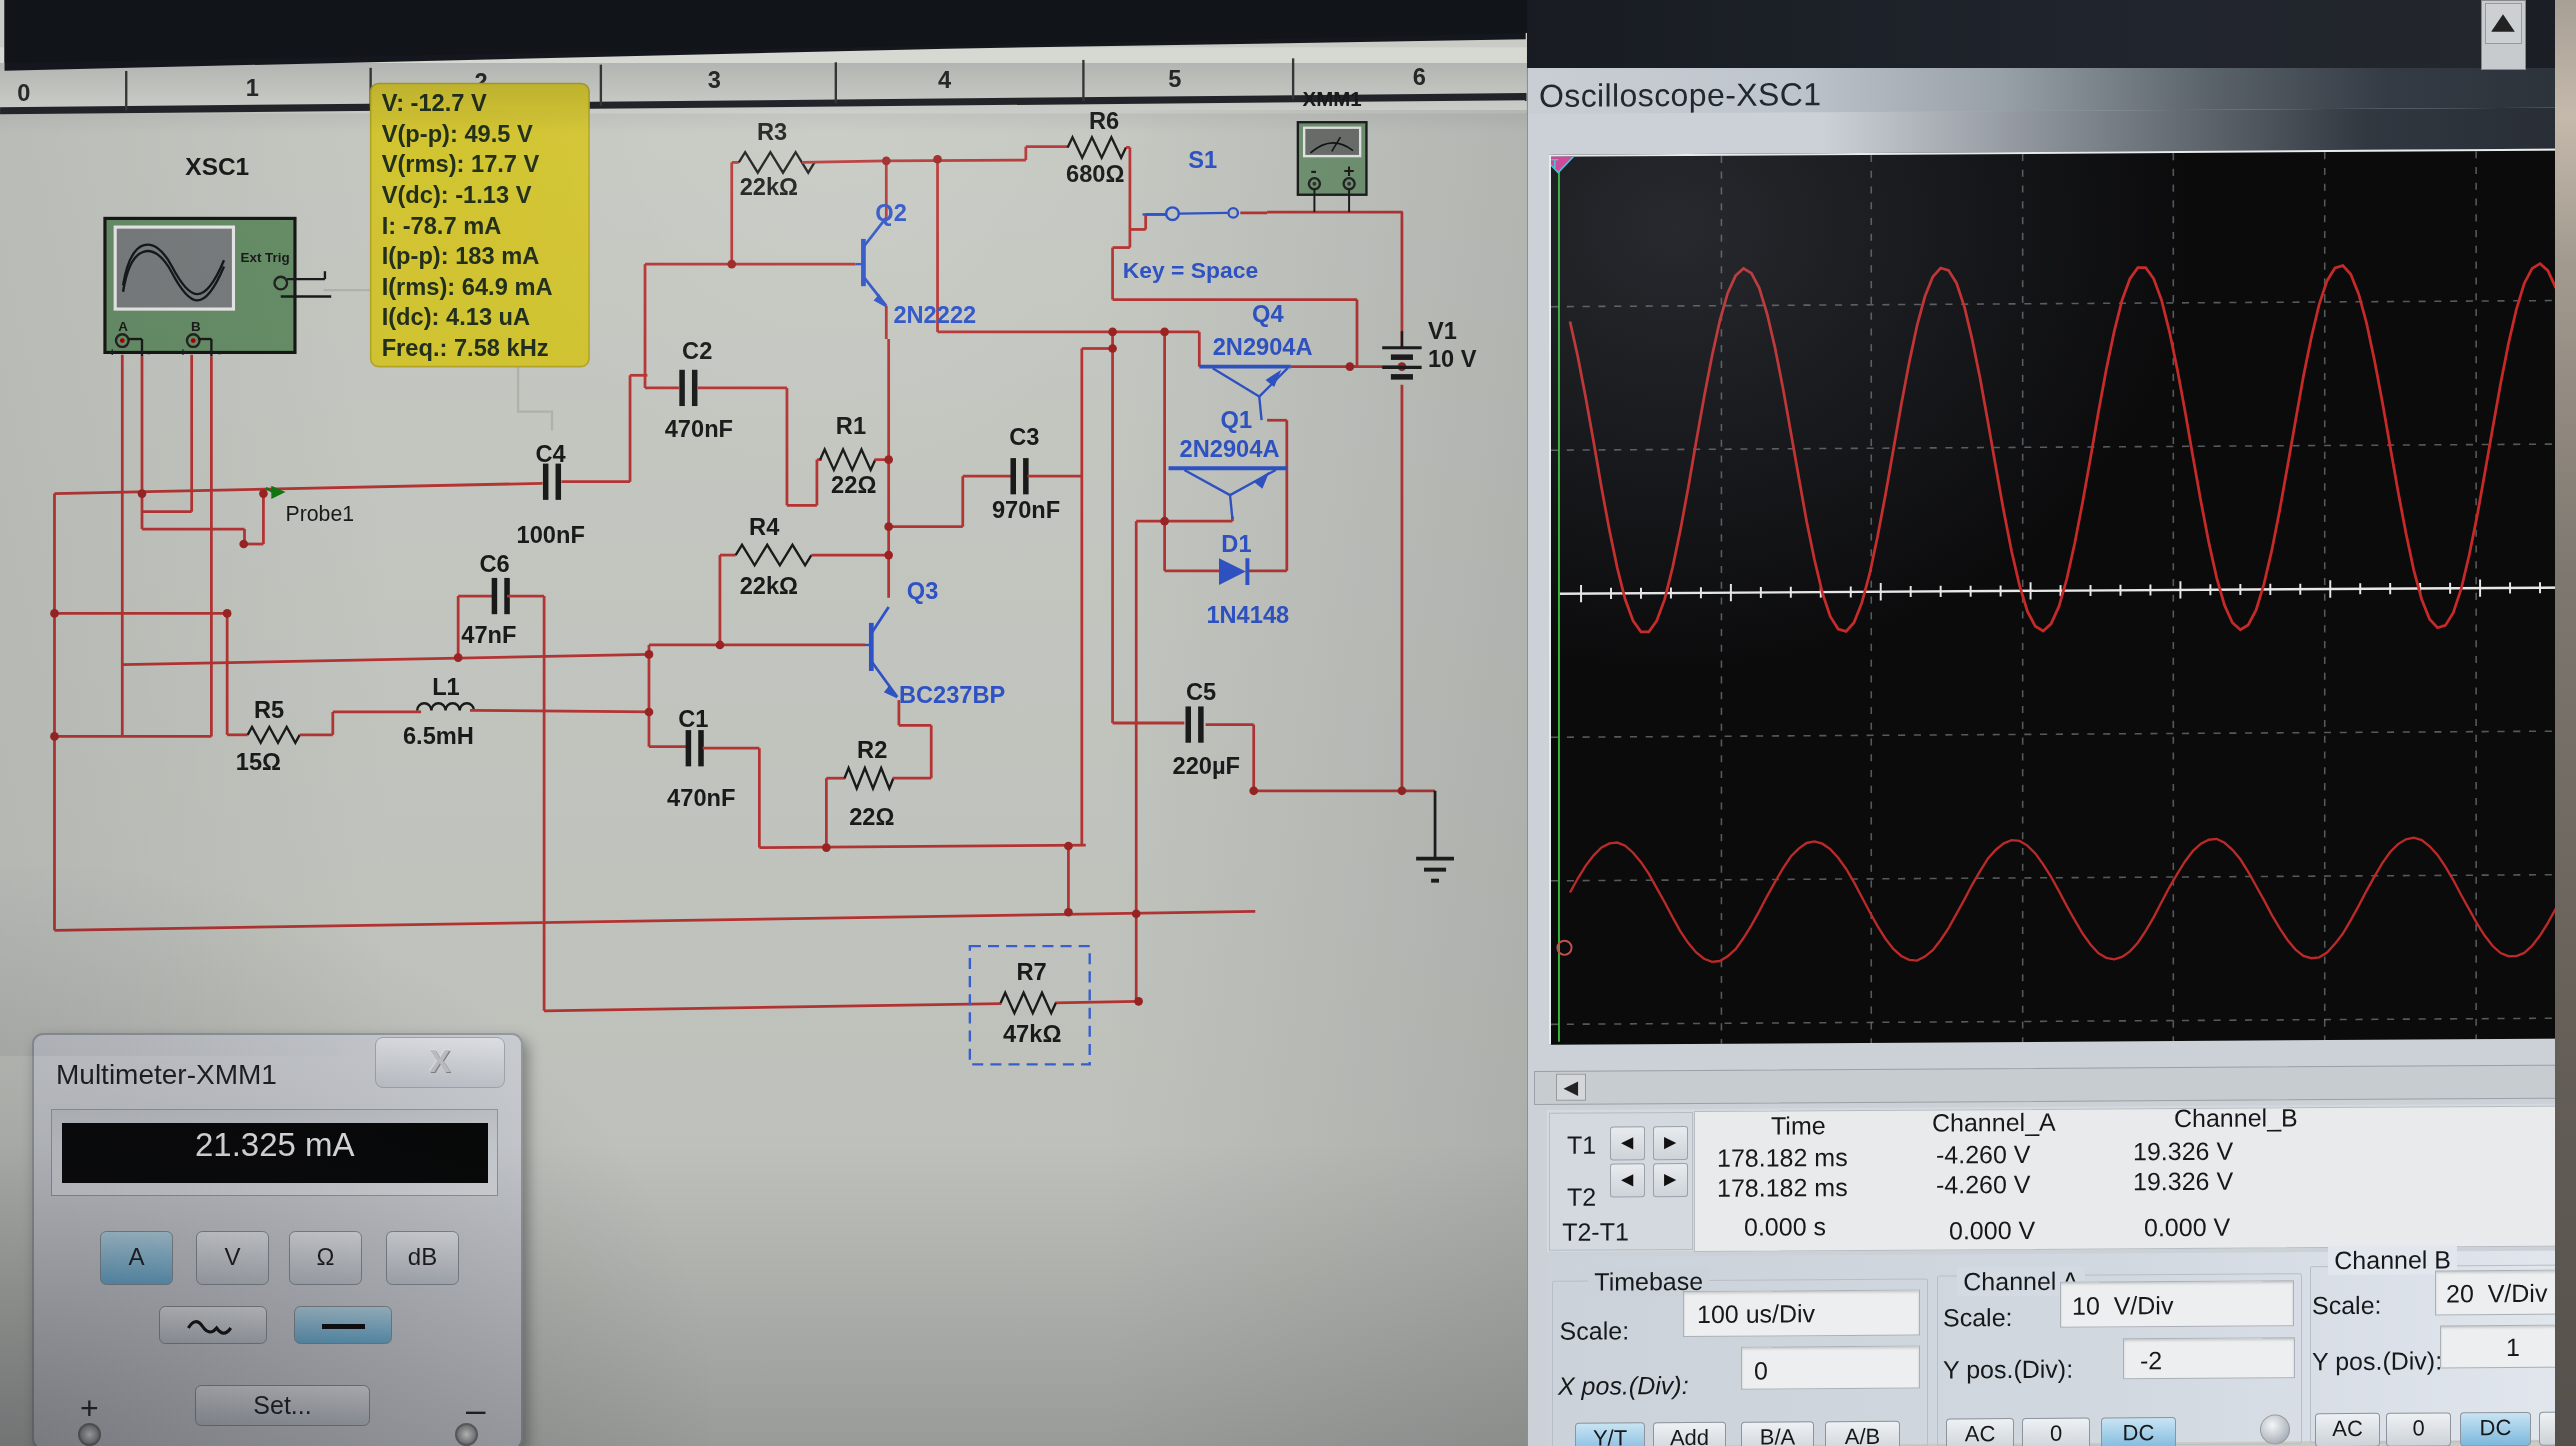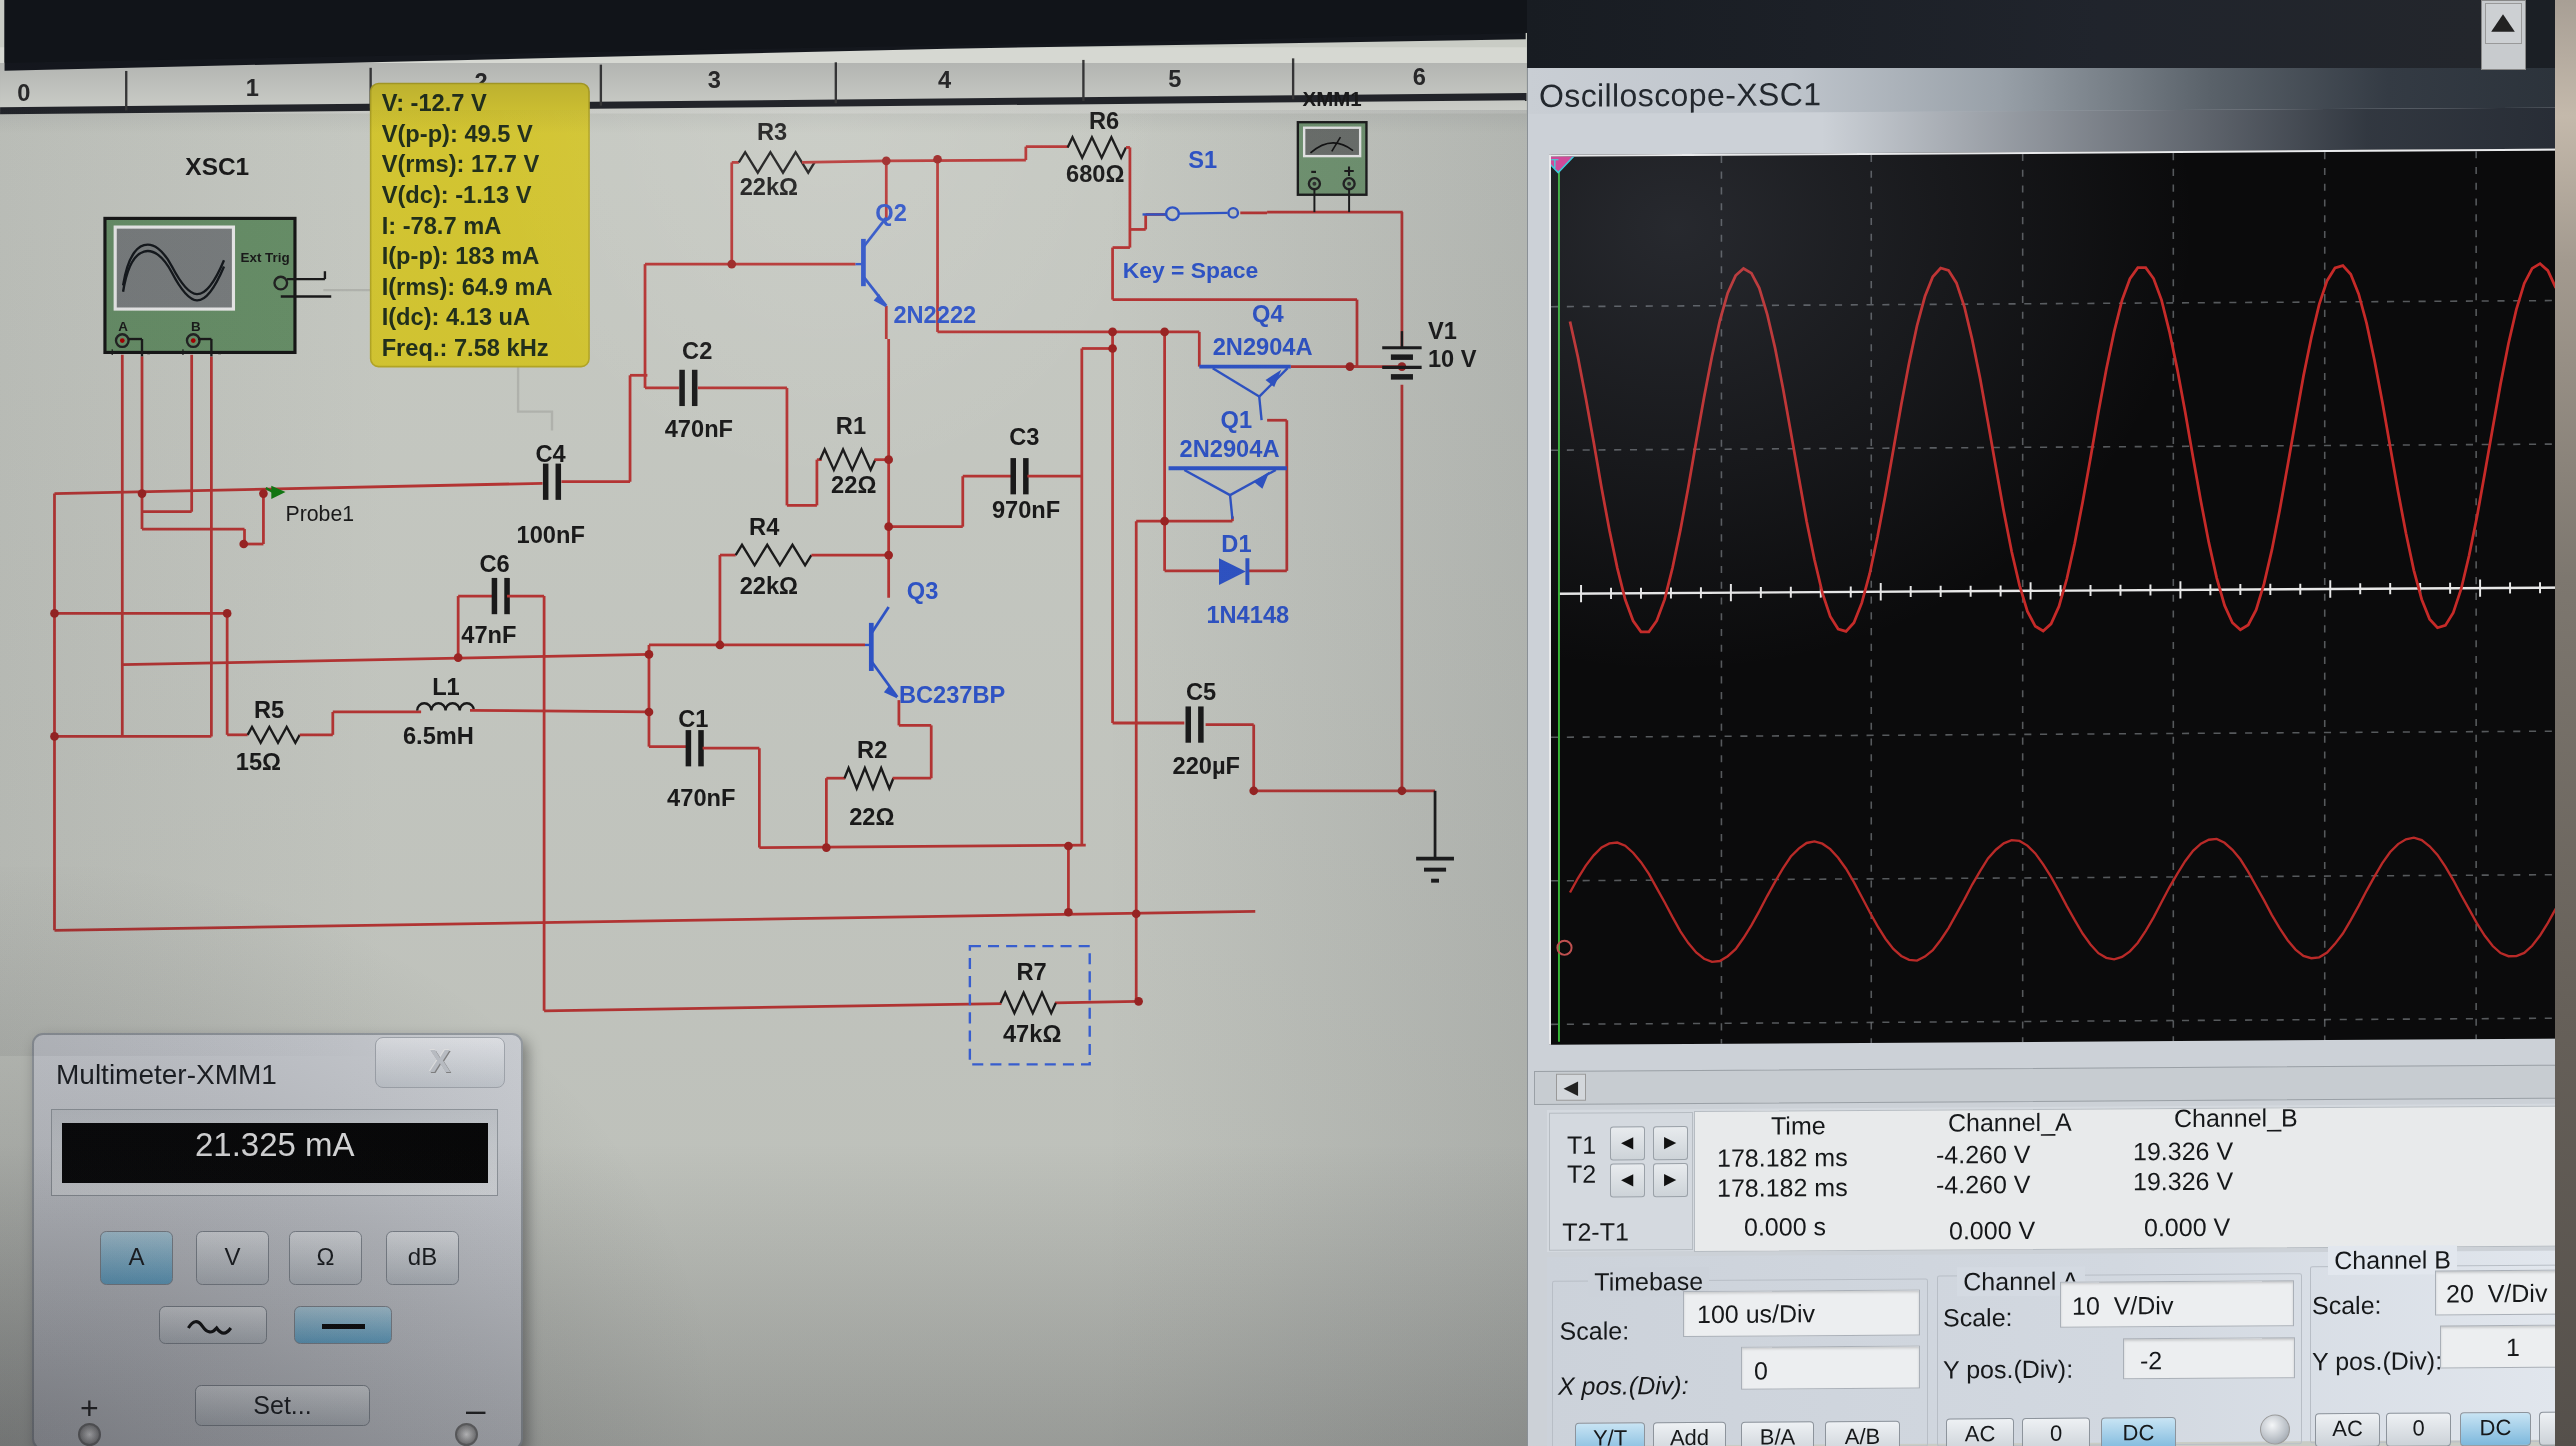--- a/index.html
+++ b/index.html
@@ -422,28 +422,28 @@
       </svg>
     </div>
     <div id="oscscroll">
         <div class="arr">◀</div>
       </div>
     <div id="readout">
       <div id="readleft">
         <div class="ctext" style="left:17.3px;top:17.3px;">T1</div>
         <div class="rbtn" style="left:60px;top:12.6px;">◀</div>
         <div class="rbtn" style="left:103px;top:12.6px;">▶</div>
-        <div class="ctext" style="left:17.3px;top:46px;">T2</div>
+        <div class="ctext" style="left:17.3px;top:69px;">T2</div>
         <div class="rbtn" style="left:60px;top:50px;">◀</div>
         <div class="rbtn" style="left:103px;top:50px;">▶</div>
         <div class="ctext" style="left:12.6px;top:104px;">T2-T1</div>
       </div>
       <div id="readright">
         <div class="ctext" style="left:76px;top:0px;">Time</div>
-        <div class="ctext" style="left:253px;top:-1.6px;">Channel_A</div>
+        <div class="ctext" style="left:237px;top:-1.6px;">Channel_A</div>
         <div class="ctext" style="left:435px;top:-4.7px;margin-left:44px;">Channel_B</div>
         <div class="ctext" style="left:22px;top:32px;">178.182 ms</div>
         <div class="ctext" style="left:241px;top:30px;">-4.260 V</div>
         <div class="ctext" style="left:438px;top:28px;">19.326 V</div>
         <div class="ctext" style="left:22px;top:62px;">178.182 ms</div>
         <div class="ctext" style="left:241px;top:60px;">-4.260 V</div>
         <div class="ctext" style="left:438px;top:58px;">19.326 V</div>
         <div class="ctext" style="left:49px;top:101px;">0.000 s</div>
         <div class="ctext" style="left:254px;top:106px;">0.000 V</div>
         <div class="ctext" style="left:449px;top:104px;">0.000 V</div>

